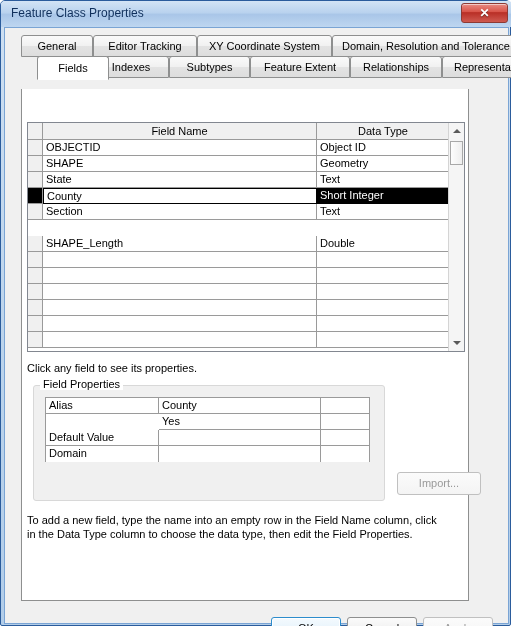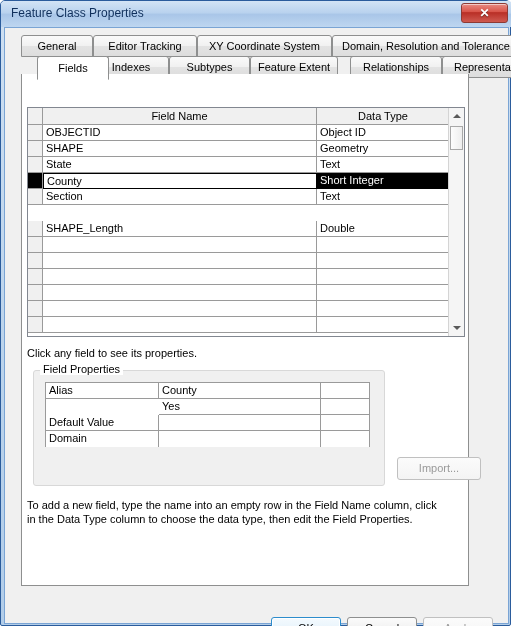--- a/index.html
+++ b/index.html
@@ -111,21 +111,21 @@
     background: #ffffff;
     border-bottom: 1px solid #ffffff;
     z-index: 5;
     height: 24px;
     line-height: 22px;
   }
 
   
   .tabpage {
     position: absolute;
-    left: 16px; top: 46px;
+    left: 16px; top: 61px;
     width: 448px; height: 512px;
     background: #ffffff;
     border: 1px solid #8e8f8f;
     border-top: none;
     box-sizing: border-box;
   }
 
   
   .grid {
     position: absolute;
@@ -373,21 +373,21 @@
       <div class="tab-row row1">
           <div class="tab" style="left: 0px; width: 72px;">General</div>
           <div class="tab" style="left: 72px; width: 104px;">Editor Tracking</div>
           <div class="tab" style="left: 176px; width: 135px;">XY Coordinate System</div>
           <div class="tab" style="left: 311px; width: 188px;">Domain, Resolution and Tolerance</div>
         </div>
       <div class="tab-row row2">
           <div class="tab selected" style="left: 16px; width: 72px;">Fields</div>
           <div class="tab" style="left: 72px; width: 76px;">Indexes</div>
           <div class="tab" style="left: 148px; width: 81px;">Subtypes</div>
-          <div class="tab" style="left: 229px; width: 88px;">Feature Extent</div>
+          <div class="tab" style="left: 229px; width: 100px;">Feature Extent</div>
           <div class="tab" style="left: 329px; width: 92px;">Relationships</div>
           <div class="tab" style="left: 421px; width: 104px;">Representations</div>
         </div>
     </div>
 
     <div class="tabpage">
 
       <div class="grid">
         <div class="grid-header">
           <div class="gh-sel"></div>

